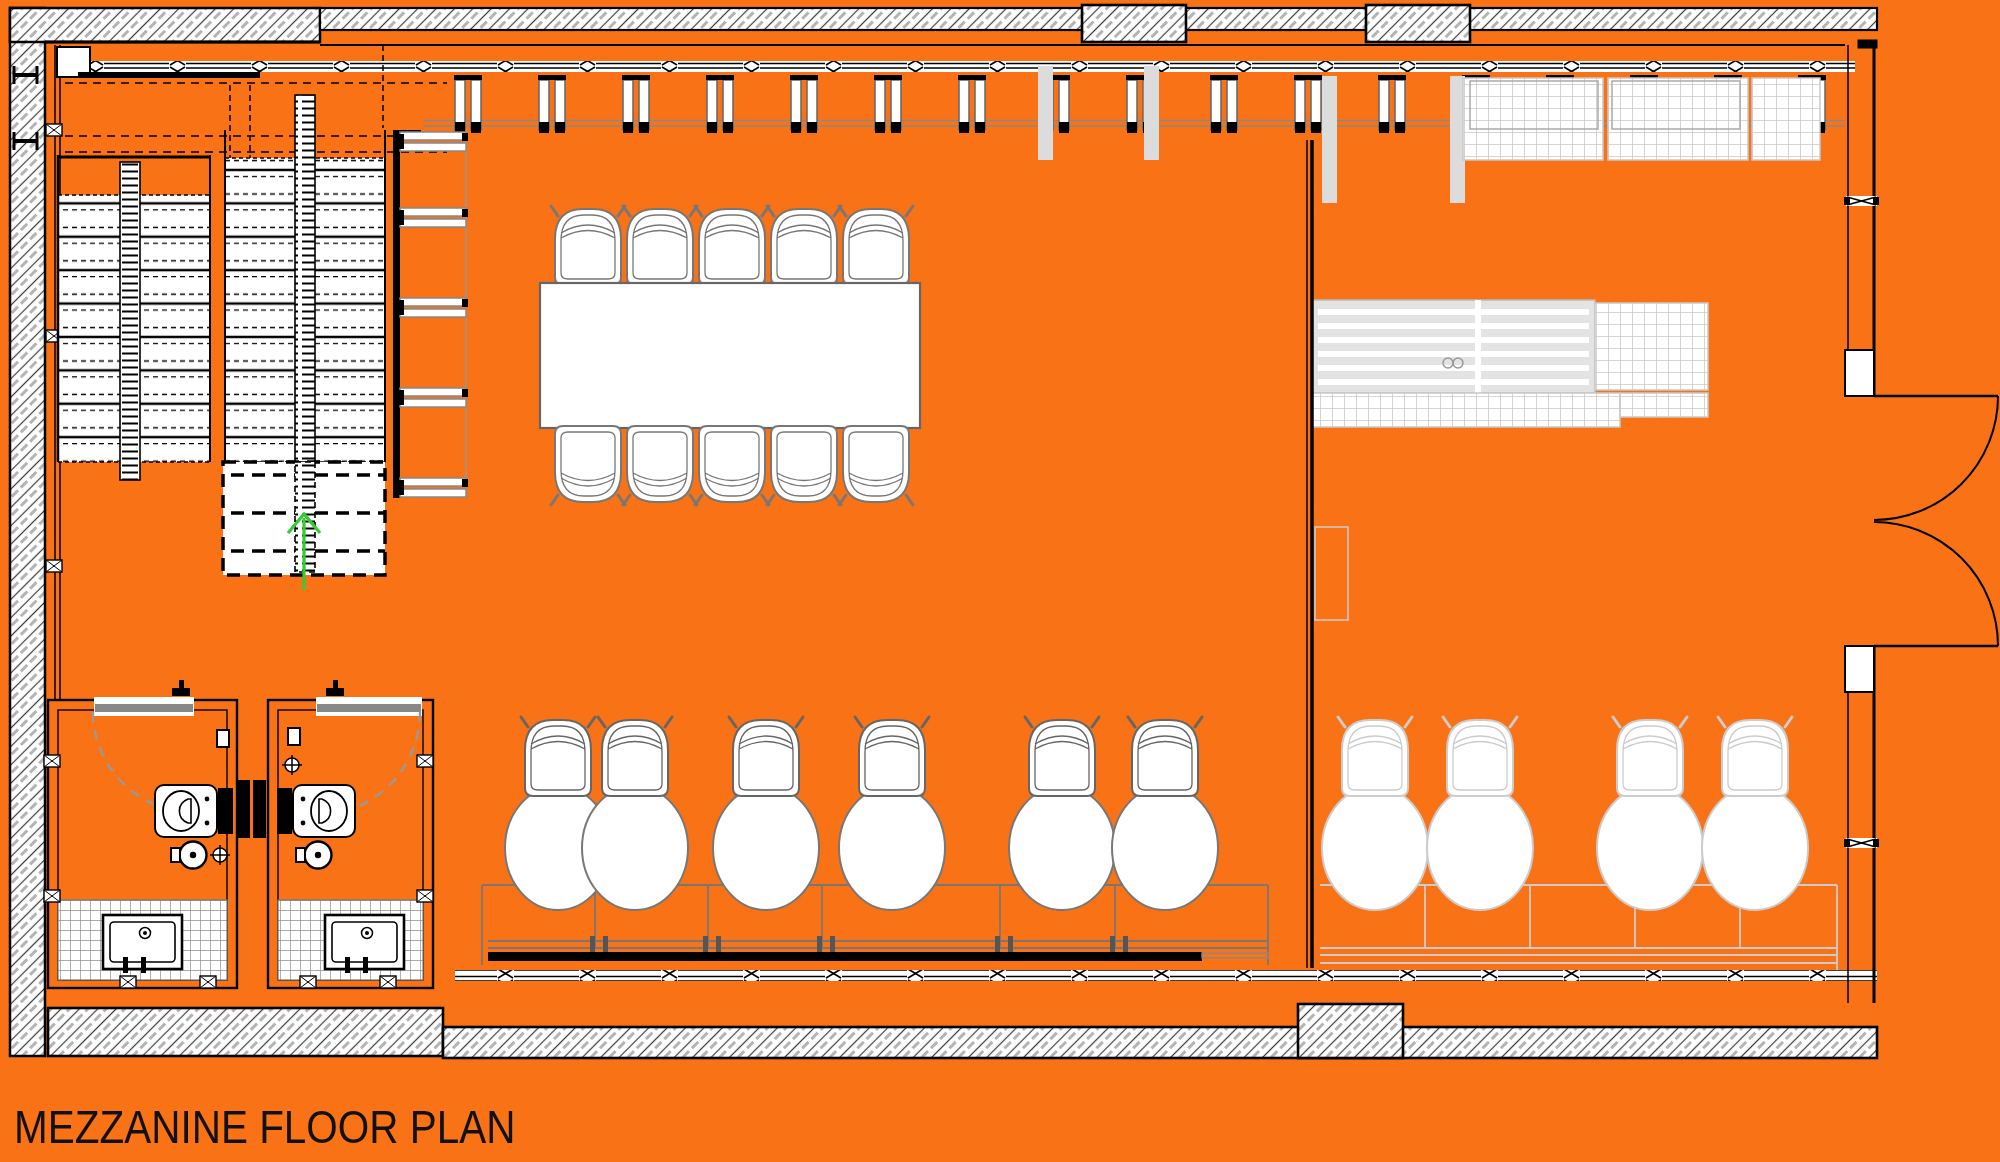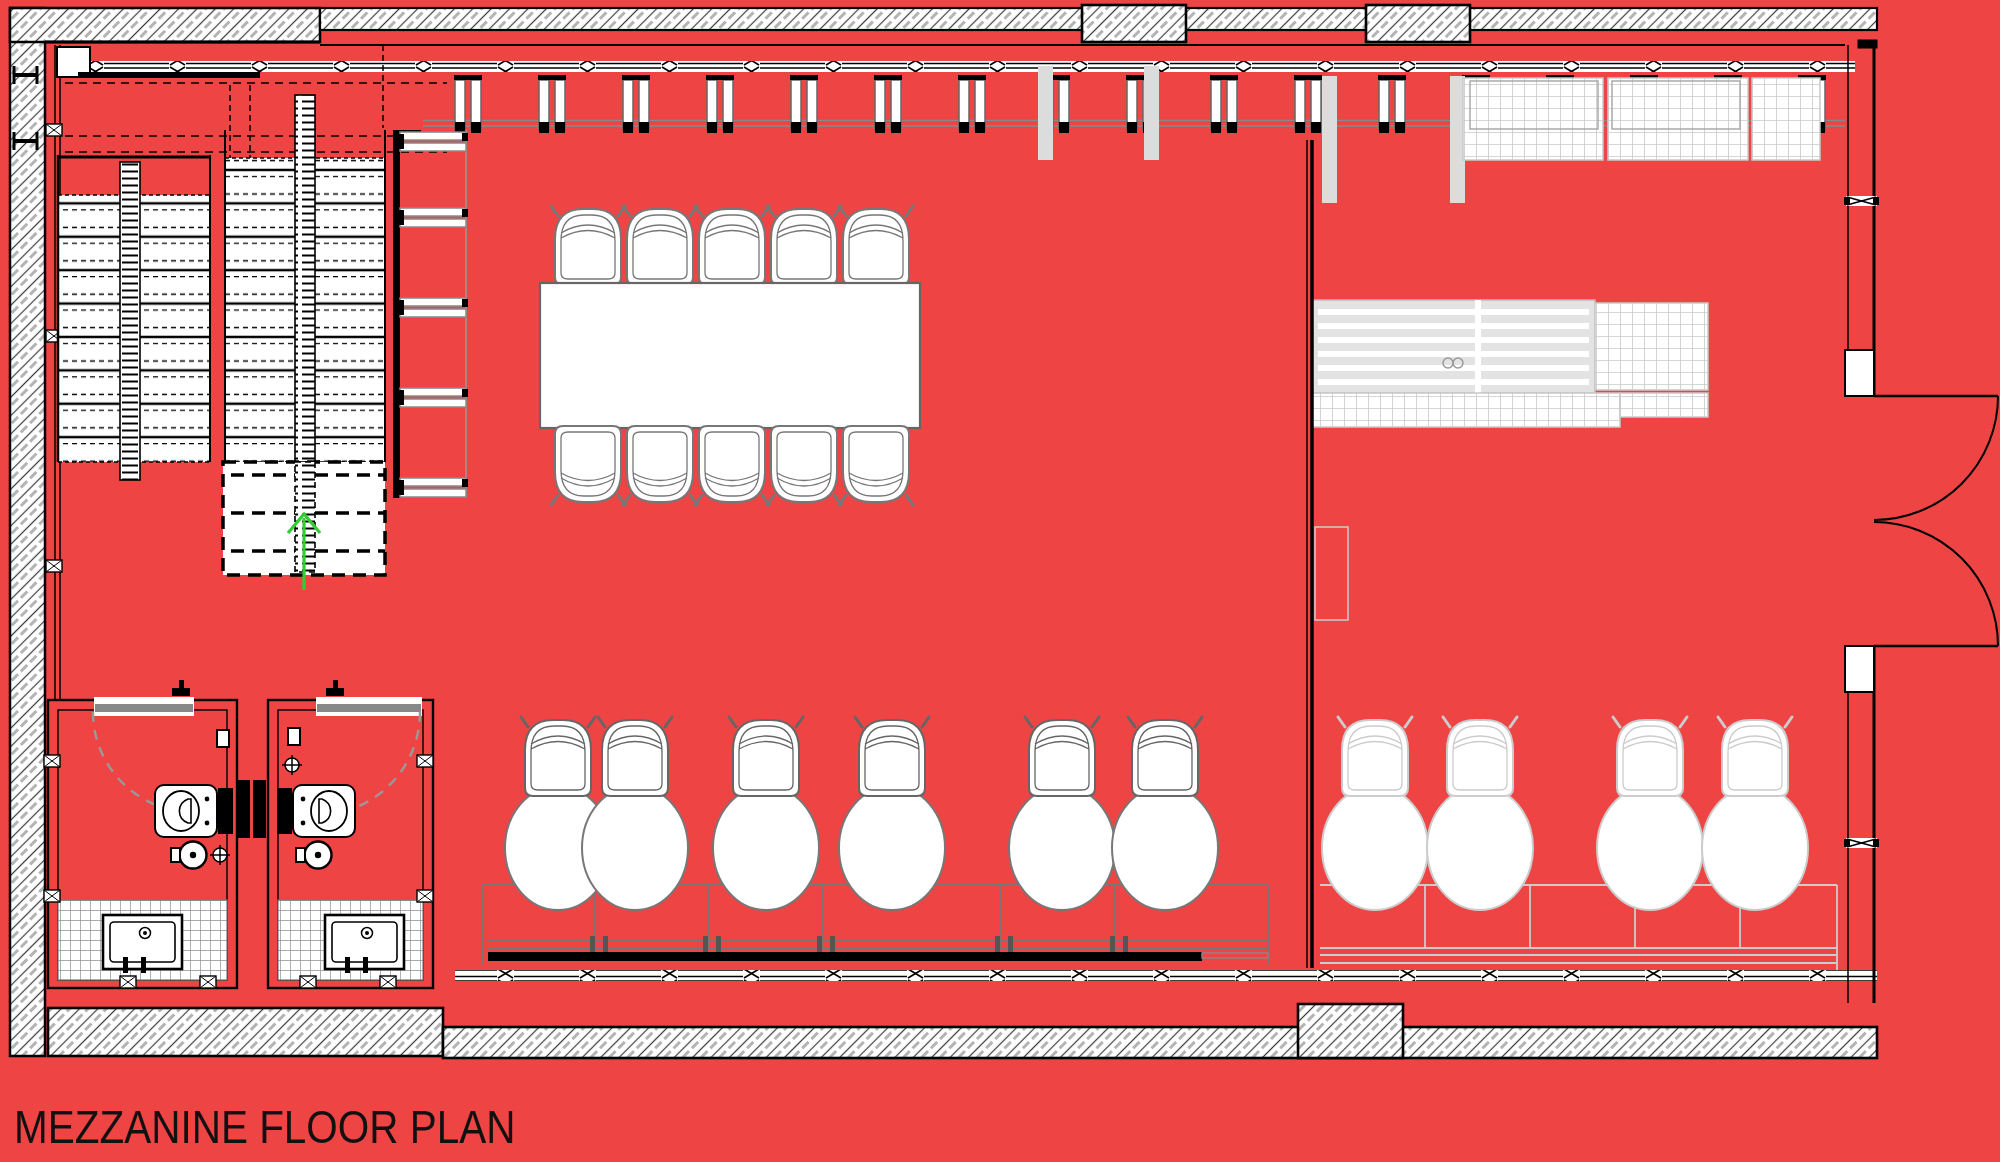--- a/index.html
+++ b/index.html
@@ -1,16 +1,16 @@
 <!DOCTYPE html>
 <html><head>
 <meta charset="utf-8">
 <style>
   html,body{margin:0;padding:0;background:#ffffff;}
-  #canvas{position:relative;width:2000px;height:1162px;background:#ef4444;overflow:hidden;
+  #canvas{position:relative;width:2000px;height:1162px;background:#f97316;overflow:hidden;
           font-family:"Liberation Sans",sans-serif;}
   #plan-svg{position:absolute;left:0;top:0;}
   #plan-title{position:absolute;left:14px;top:1100px;font-size:46px;font-weight:400;color:#111;
               letter-spacing:0px;transform:scaleX(0.88);transform-origin:left center;white-space:nowrap;}
   .ghost *{stroke:#cccccc !important;}
 </style>
 </head>
 <body>
 
 <div id="canvas">

